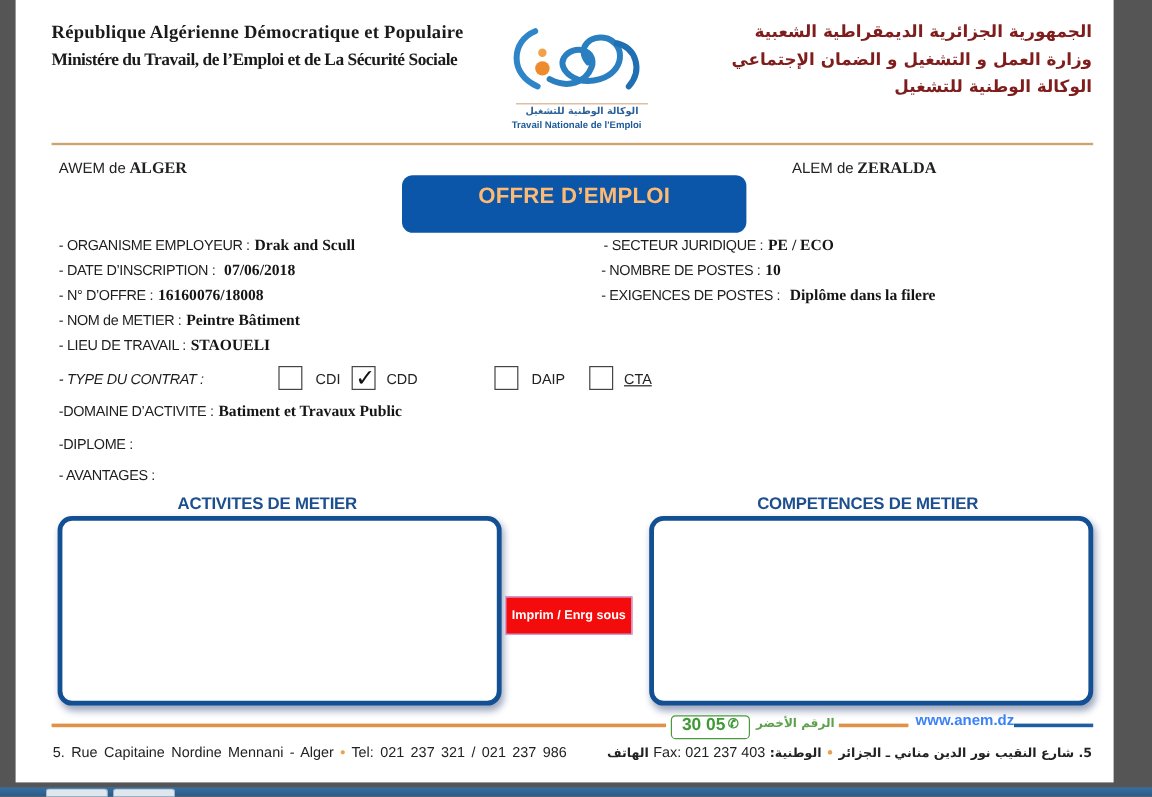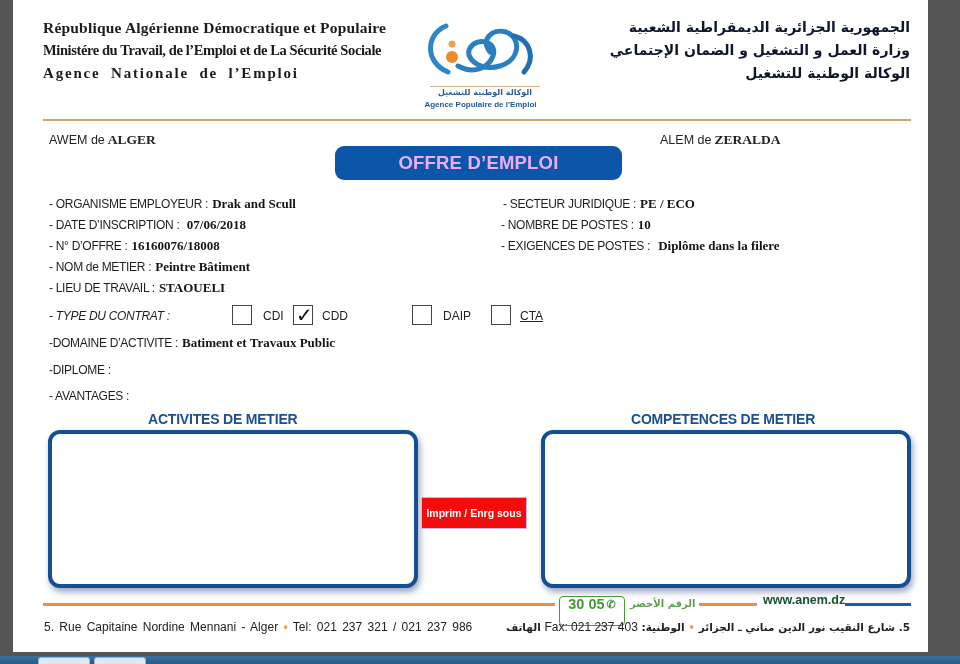--- a/index.html
+++ b/index.html
@@ -10,39 +10,39 @@
     position: absolute; left: 13px; top: 0; width: 915px; height: 652px;
     background: #ffffff;
   }
 
   .hdr-fr { position: absolute; left: 30px; top: 16px; font-family: "Liberation Serif", serif; font-weight: bold; color: #1b1b1b; }
   .hdr-fr div { height: 23px; line-height: 23px; }
   .hdr-fr .l1 { font-size: 15.5px; letter-spacing: 0.2px; }
   .hdr-fr .l2 { font-size: 14.5px; letter-spacing: -0.4px; }
   .hdr-fr .l3 { font-size: 15px; letter-spacing: 1.8px; word-spacing: 5px; }
 
-  .hdr-ar { position: absolute; right: 18px; top: 16px; text-align: right; direction: rtl; font-family: "DejaVu Sans", sans-serif; font-weight: bold; color: #0f172a; }
+  .hdr-ar { position: absolute; right: 18px; top: 16px; text-align: right; direction: rtl; font-family: "DejaVu Sans", sans-serif; font-weight: bold; color: #7f1d1d; }
   .hdr-ar div { height: 23px; line-height: 23px; font-size: 14px; }
   .hdr-ar .l1 { letter-spacing: 1px; }
   .hdr-ar .l3 { padding-right: 0; margin-right: 0; }
 
   .logo { position: absolute; left: 405px; top: 14px; width: 125px; height: 100px; }
   .logo .ar-name { position: absolute; left: 12px; top: 74px; width: 110px; text-align: center; font-family: "DejaVu Sans", sans-serif; font-size: 8px; font-weight: bold; color: #2a5f9a; direction: rtl; }
   .logo .fr-name { position: absolute; left: 0; top: 86px; width: 125px; text-align: center; font-size: 8px; font-weight: bold; color: #1f5a99; }
   .logo .rule { position: absolute; left: 12px; top: 72px; width: 110px; height: 1px; background: #d9b08a; }
 
   .hdr-rule { position: absolute; left: 30px; top: 119px; width: 868px; height: 2px; background: #d2a372; }
 
   .awem { position: absolute; left: 36px; top: 132px; font-size: 12.5px; color: #222; }
   .alem { position: absolute; left: 647px; top: 132px; font-size: 12.5px; color: #222; }
   .awem b, .alem b { font-family: "Liberation Serif", serif; font-size: 13.5px; margin-left: 3px; }
 
   .title-pill {
-    position: absolute; left: 322px; top: 146px; width: 287px; height: 34px;
-    background: #0b56a8; border-radius: 9px; color: #f0abfc; text-align: center;
+    position: absolute; left: 322px; top: 146px; width: 287px; height: 48px;
+    background: #0b56a8; border-radius: 9px; color: #fdba74; text-align: center;
     font-weight: bold; font-size: 18.5px; line-height: 34px; letter-spacing: 0.2px;
   }
 
   .field { position: absolute; font-size: 12px; color: #1e1e1e; white-space: nowrap; letter-spacing: -0.3px; }
   .field .val { font-family: "Liberation Serif", serif; font-weight: bold; font-size: 13px; letter-spacing: 0; margin-left: 4px; color: #151515; }
 
   .cb { position: absolute; width: 20px; height: 20px; border: 1px solid #444; background: #fff; }
   .cb.checked::after { content: "\2713"; position: absolute; left: 2px; top: -3px; font-size: 20px; font-weight: bold; color: #111; font-family: "DejaVu Sans", sans-serif; }
   .cb-label { position: absolute; font-size: 12px; color: #222; }
 
@@ -54,57 +54,56 @@
   }
 
   .print-btn {
     position: absolute; left: 408px; top: 497px; width: 106px; height: 32px;
     background: #f40b0b; border: 1px solid #c4b5fd; color: #fff; font-size: 10.5px; font-weight: bold;
     text-align: center; line-height: 30px; cursor: pointer;
   }
 
   .ftr-line { position: absolute; height: 3px; }
   .green-num {
-    position: absolute; left: 546px; top: 596px; width: 66px; height: 30px; border: 1.5px solid #4a9a3e;
+    position: absolute; left: 546px; top: 596px; width: 66px; height: 20px; border: 1.5px solid #4a9a3e;
     border-radius: 4px; color: #3f9a35; font-weight: bold; font-size: 14.5px; line-height: 15px; text-align: center; background: #fff;
   }
   .green-num .phone { font-size: 11px; vertical-align: 1px; margin-left: 2px; }
   .green-ar { position: absolute; left: 617px; top: 598px; font-family: "DejaVu Sans", sans-serif; font-size: 10px; font-weight: bold; color: #5ca24c; direction: rtl; }
-  .website { position: absolute; left: 750px; top: 593px; font-size: 12.5px; font-weight: bold; color: #14532d; }
+  .website { position: absolute; left: 750px; top: 593px; font-size: 12.5px; font-weight: bold; color: #3b82f6; }
 
   .address { position: absolute; left: 31px; top: 620px; font-size: 12px; color: #222; white-space: nowrap; word-spacing: 2px; }
   .address .dot { color: #e8a24c; font-weight: bold; }
   .address-ar { position: absolute; right: 18px; top: 620px; font-family: "DejaVu Sans", sans-serif; font-size: 10.5px; font-weight: bold; color: #222; white-space: nowrap; direction: rtl; }
   .address-ar .fax { font-family: "Liberation Sans", sans-serif; font-weight: normal; font-size: 12px; }
 
   .taskbar { position: absolute; left: 0; top: 656px; width: 960px; height: 8px; background: linear-gradient(#3a6f9e, #2b5a86); }
   .task-btn { position: absolute; top: 657px; height: 7px; width: 52px; background: #dfe7ee; border: 1px solid #9bb3c8; border-bottom: none; border-radius: 3px 3px 0 0; }
 </style>
 </head>
 <body>
 
 <div class="page">
 
   <div class="hdr-fr">
     <div class="l1">République Algérienne Démocratique et Populaire</div>
     <div class="l2">Ministére du Travail, de l’Emploi et de La Sécurité Sociale</div>
-    <div class="l3">Agence  Nationale  de  l’Emploi</div>
   </div>
 
   <div class="logo">
     <svg width="125" height="72" viewBox="0 0 125 72">
       <path d="M28 12 C 8 20, 6 48, 30 58" stroke="#2e86c8" stroke-width="5" fill="none" stroke-linecap="round"></path>
       <circle cx="34" cy="30" r="3.5" fill="#f0a24a"></circle>
       <circle cx="34" cy="43" r="6" fill="#ee8b2d"></circle>
       <path d="M40 52 C 55 60, 70 55, 75 42 C 80 28, 60 22, 52 34 C 46 44, 62 58, 82 52 C 102 46, 104 24, 88 18 C 74 14, 62 26, 72 38" stroke="#2a7fc0" stroke-width="5" fill="none" stroke-linecap="round"></path>
       <path d="M96 22 C 112 26, 118 44, 106 58" stroke="#1f6fb2" stroke-width="5" fill="none" stroke-linecap="round"></path>
     </svg>
     <div class="rule"></div>
     <div class="ar-name">الوكالة الوطنية للتشغيل</div>
-    <div class="fr-name">Agence Populaire de l'Emploi</div>
+    <div class="fr-name">Travail Nationale de l'Emploi</div>
   </div>
 
   <div class="hdr-ar">
     <div class="l1">الجمهورية الجزائرية الديمقراطية الشعبية</div>
     <div class="l2">وزارة العمل و التشغيل و الضمان الإجتماعي</div>
     <div class="l3">الوكالة   الوطنية   للتشغيل</div>
   </div>
 
   <div class="hdr-rule"></div>
 

